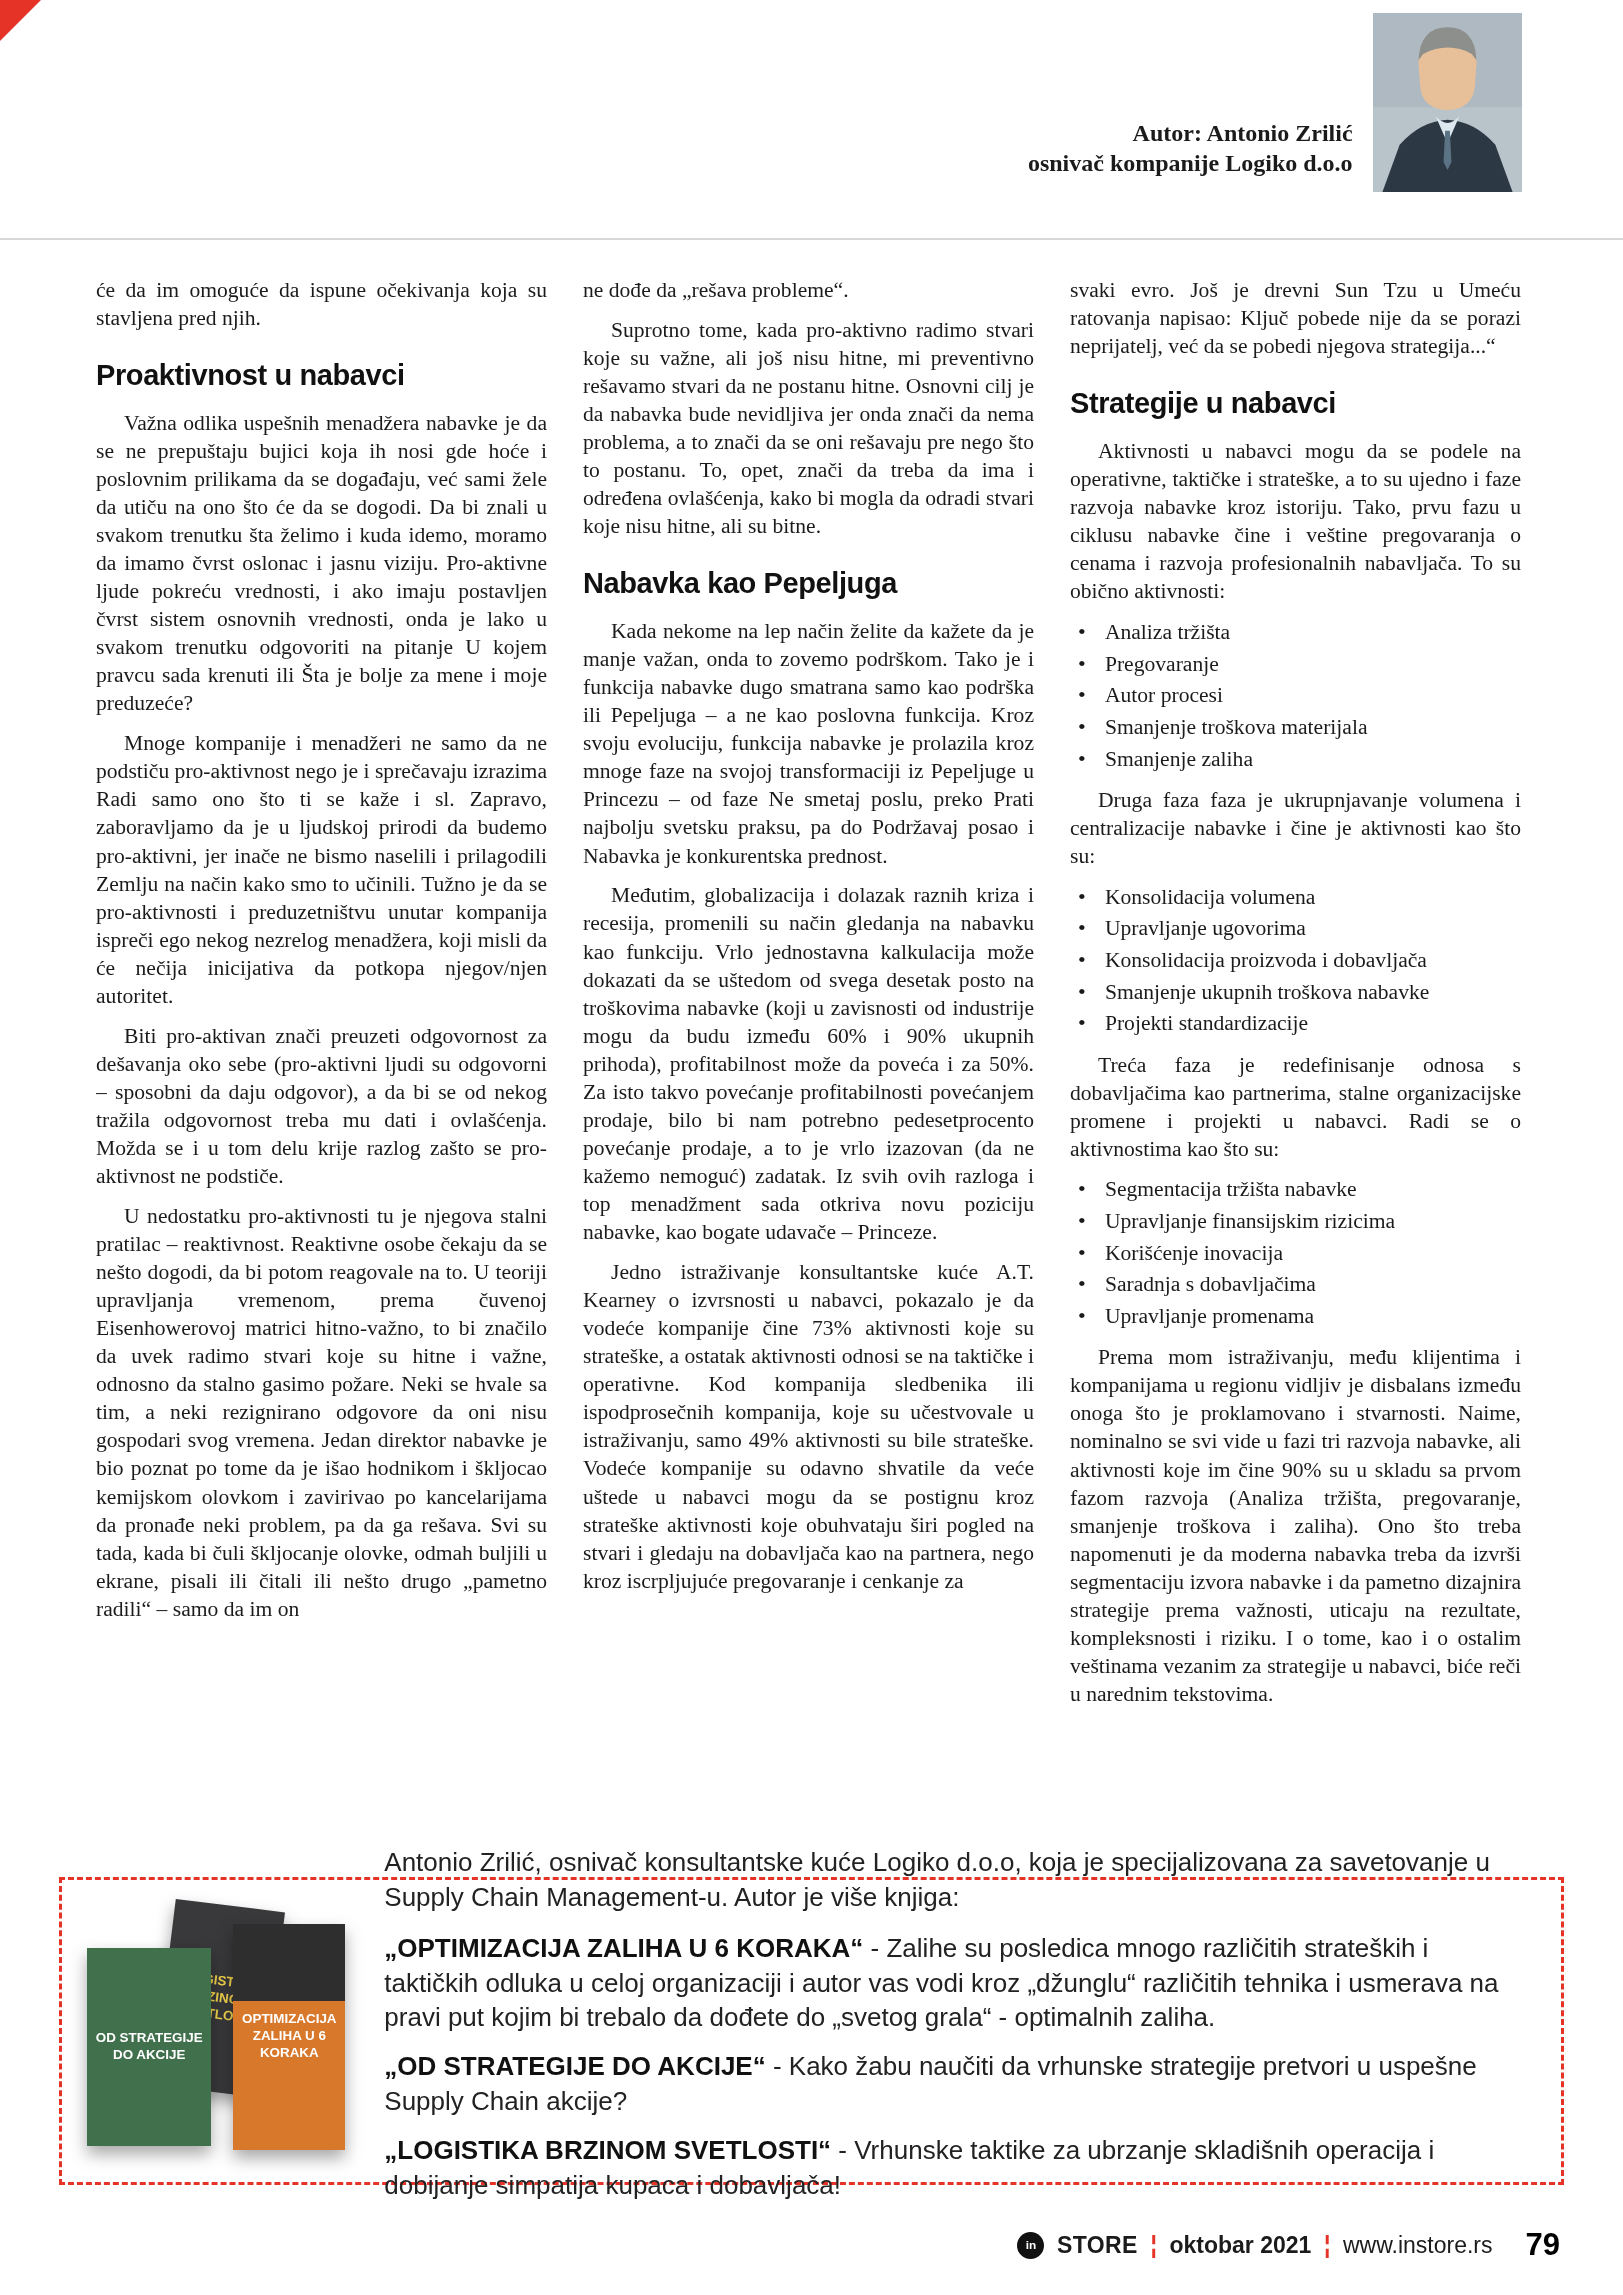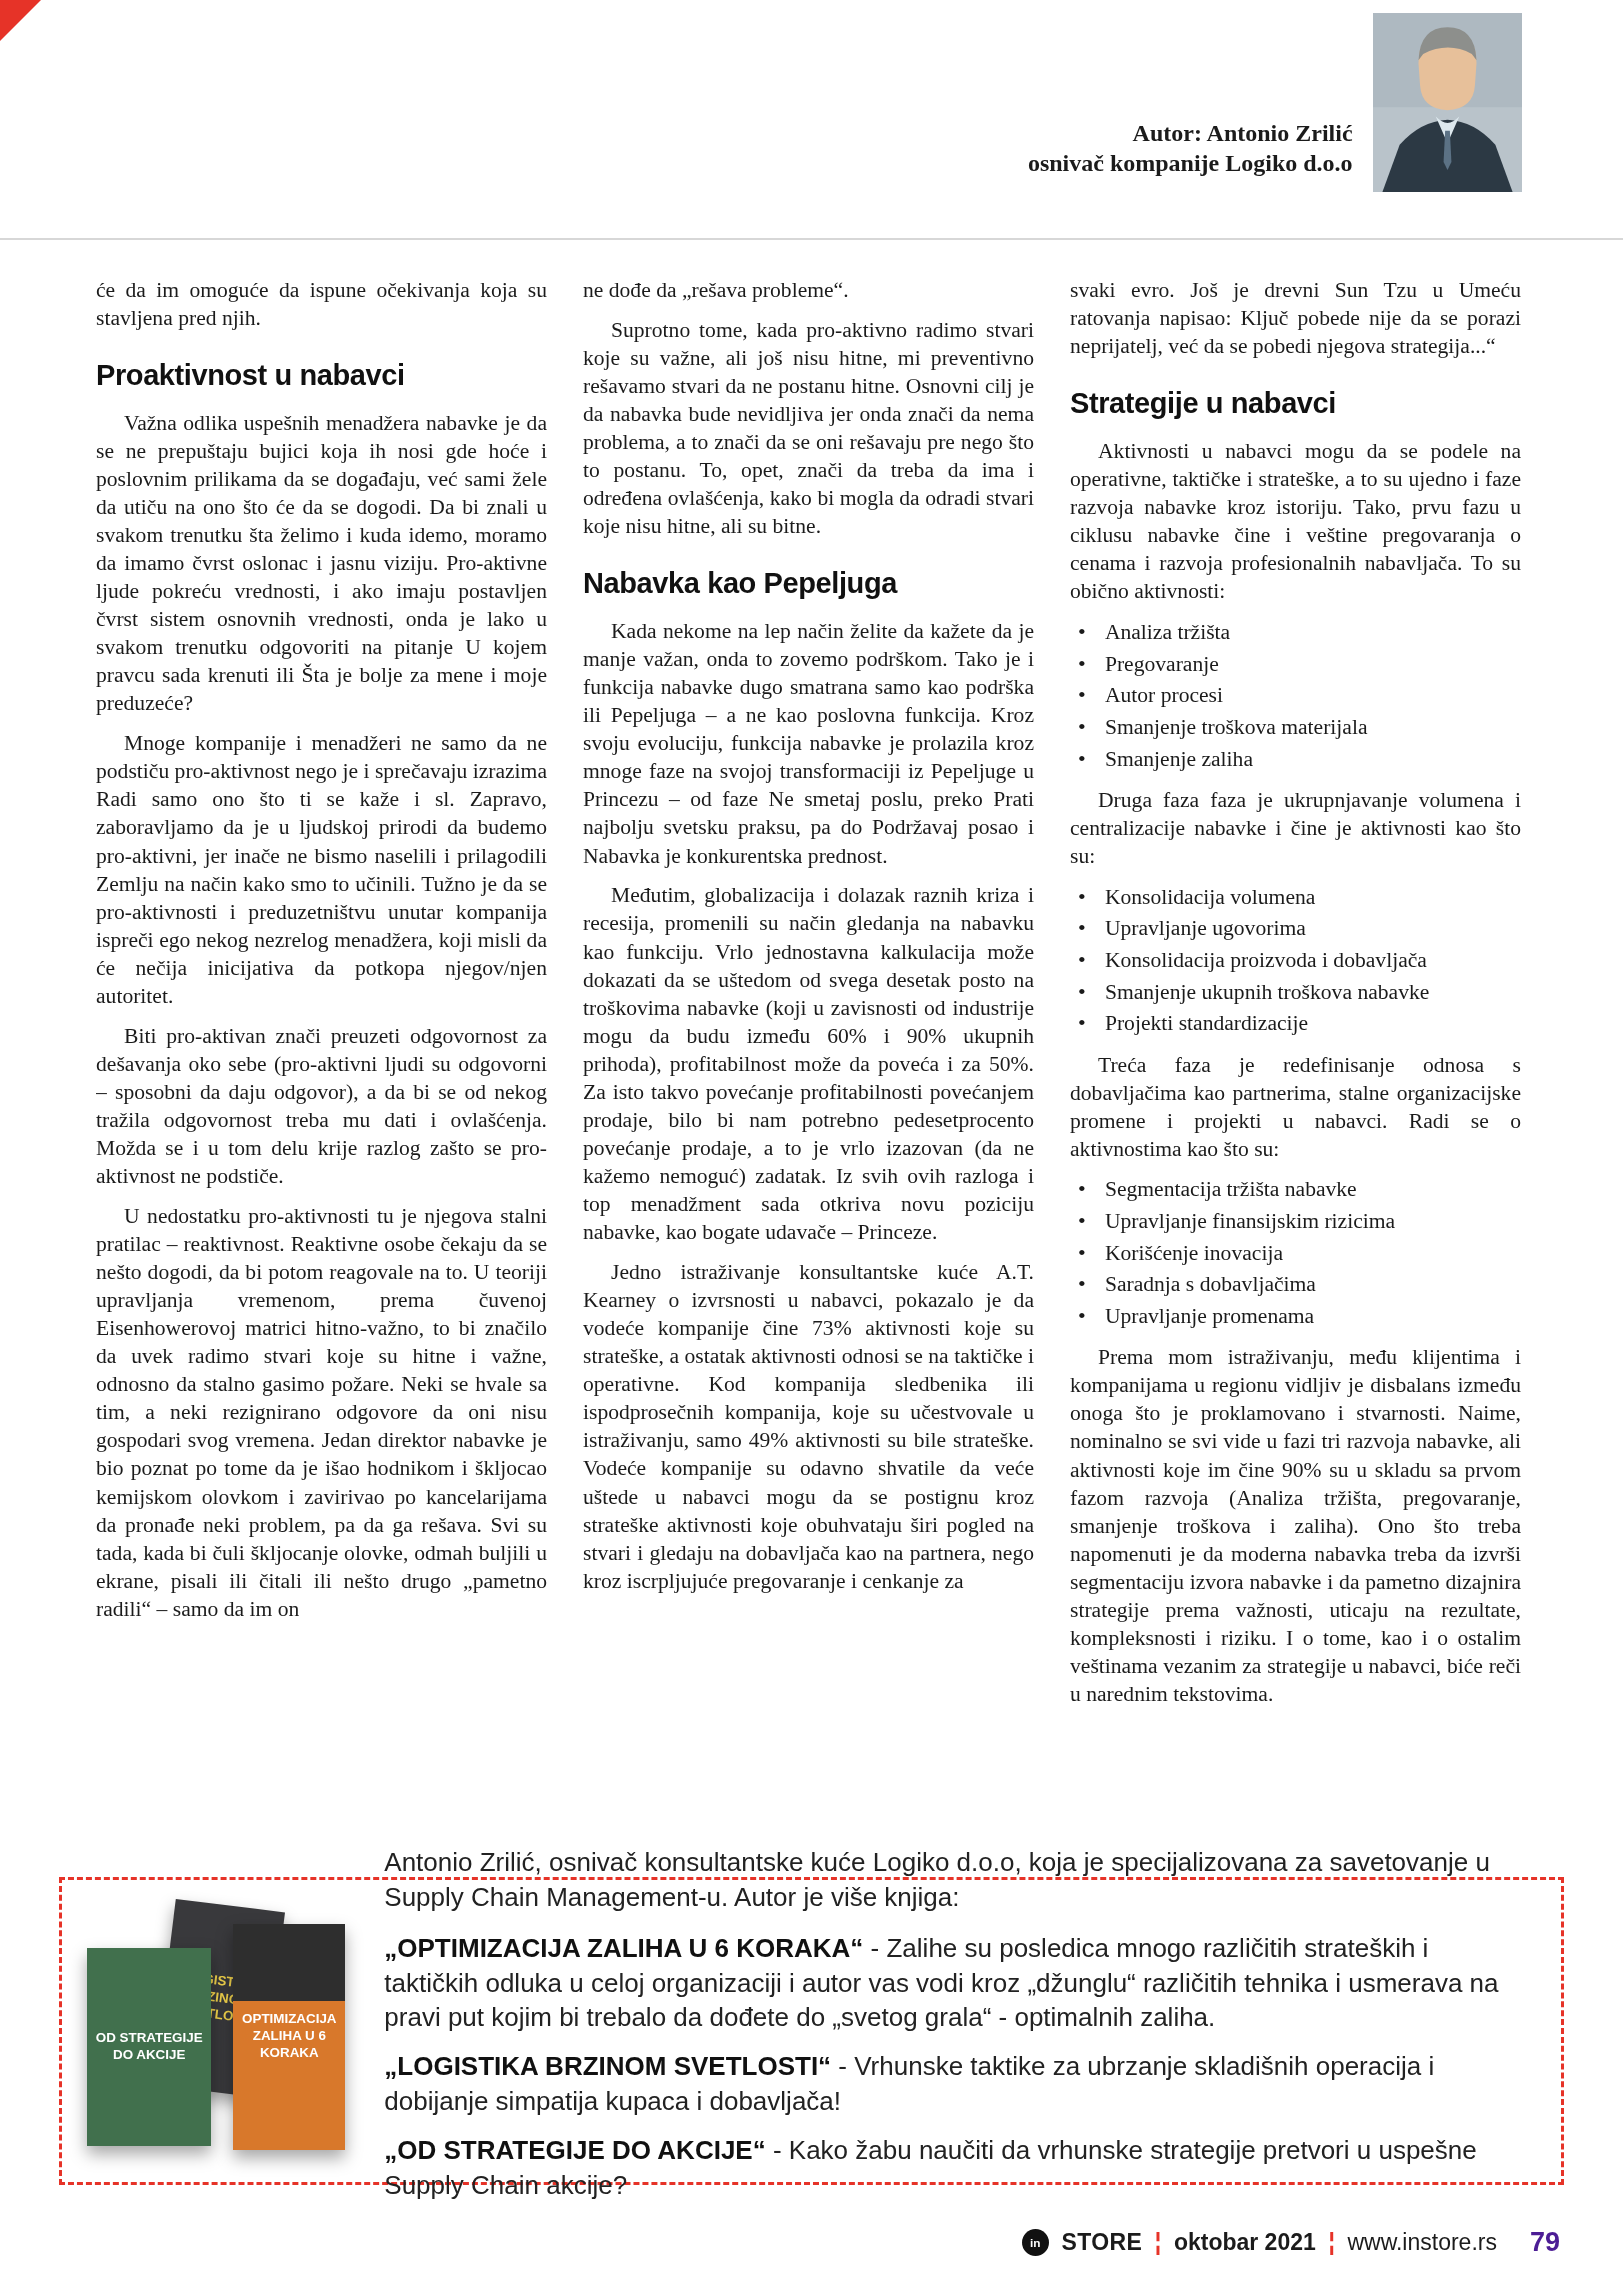--- a/index.html
+++ b/index.html
@@ -53,21 +53,21 @@
   
   .page-footer { position:absolute; top:2227px; right:63px; display:flex; align-items:center; gap:33px;
     font-family:"Liberation Sans", sans-serif; }
   .footer-cluster { display:flex; align-items:center; gap:12.6px; font-size:23px; }
   .instore-logo-icon { width:27px; height:27px; border-radius:50%; background:#111111; color:#ffffff;
     display:flex; align-items:center; justify-content:center; font-size:11.8px; font-weight:bold; }
   .footer-mag { font-weight:bold; letter-spacing:0.4px; }
   .footer-sep { color:#e63328; font-weight:bold; }
   .footer-issue { font-weight:bold; }
   .footer-site { font-weight:normal; }
-  .footer-page { font-size:27px; font-weight:bold; color:#4c1d95; }
+  .footer-page { font-size:31px; font-weight:bold; color:#000000; }
 </style>
 </head>
 <body>
 
 <div class="page">
 
   <div class="corner-mark"></div>
 
   <header class="page-header">
     <div class="author-block">
@@ -197,24 +197,24 @@
       <div class="book book-optimizacija" style="background-color: rgb(216, 120, 43);">
         <span class="book-label">OPTIMIZACIJA ZALIHA U 6 KORAKA</span>
       </div>
     </div>
     <div class="promo-text">
       <p class="promo-intro">Antonio Zrilić, osnivač konsultantske kuće Logiko d.o.o, koja je specijalizovana za savetovanje u Supply Chain Management-u. Autor je više knjiga:</p>
       <p class="book-entry">
         <span class="book-title">„OPTIMIZACIJA ZALIHA U 6 KORAKA“</span><span> - Zalihe su posledica mnogo različitih strateških i taktičkih odluka u celoj organizaciji i autor vas vodi kroz „džunglu“ različitih tehnika i usmerava na pravi put kojim bi trebalo da dođete do „svetog grala“ - optimalnih zaliha.</span>
       </p>
       <p class="book-entry">
-        <span class="book-title">„LOGISTIKA BRZINOM SVETLOSTI“</span><span> - Vrhunske taktike za ubrzanje skladišnih operacija i dobijanje simpatija kupaca i dobavljača!</span>
+        <span class="book-title">„OD STRATEGIJE DO AKCIJE“</span><span> - Kako žabu naučiti da vrhunske strategije pretvori u uspešne Supply Chain akcije?</span>
       </p>
       <p class="book-entry">
-        <span class="book-title">„OD STRATEGIJE DO AKCIJE“</span><span> - Kako žabu naučiti da vrhunske strategije pretvori u uspešne Supply Chain akcije?</span>
+        <span class="book-title">„LOGISTIKA BRZINOM SVETLOSTI“</span><span> - Vrhunske taktike za ubrzanje skladišnih operacija i dobijanje simpatija kupaca i dobavljača!</span>
       </p>
     </div>
   </section>
 
   <footer class="page-footer">
     <div class="footer-cluster">
       <span class="instore-logo-icon">in</span>
       <span class="footer-mag">STORE</span>
       <span class="footer-sep">¦</span>
       <span class="footer-issue">oktobar 2021</span>

